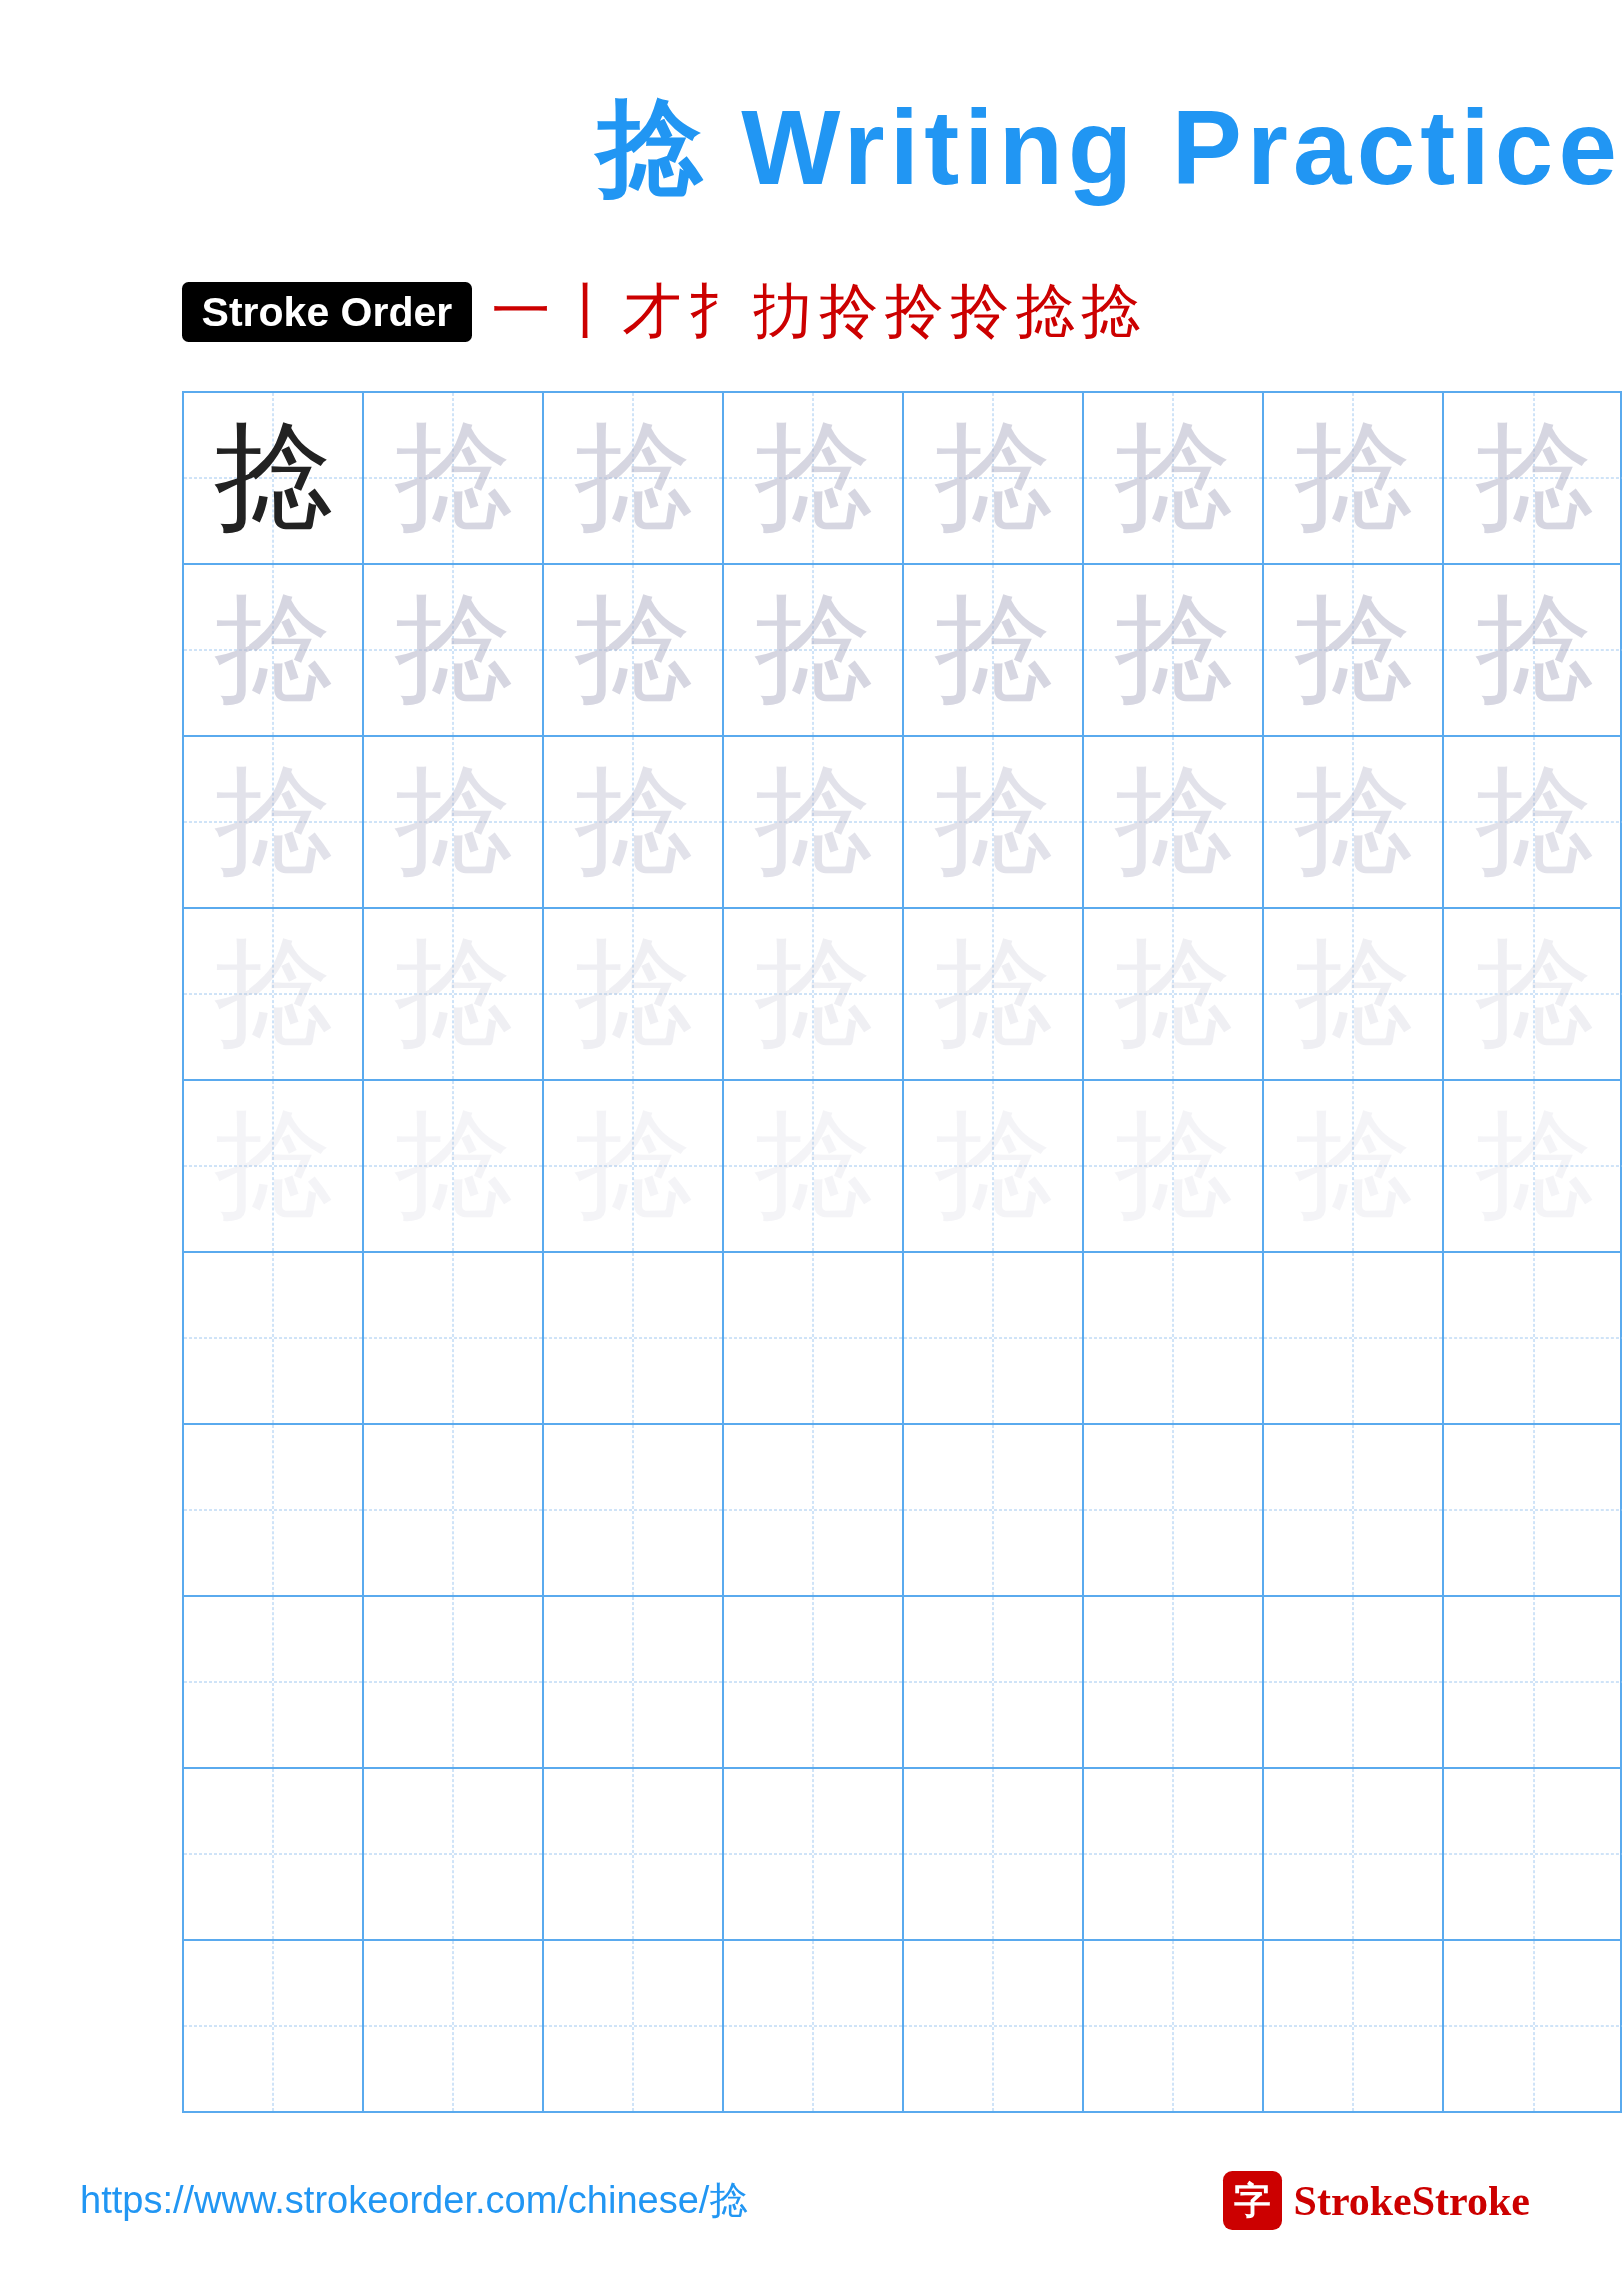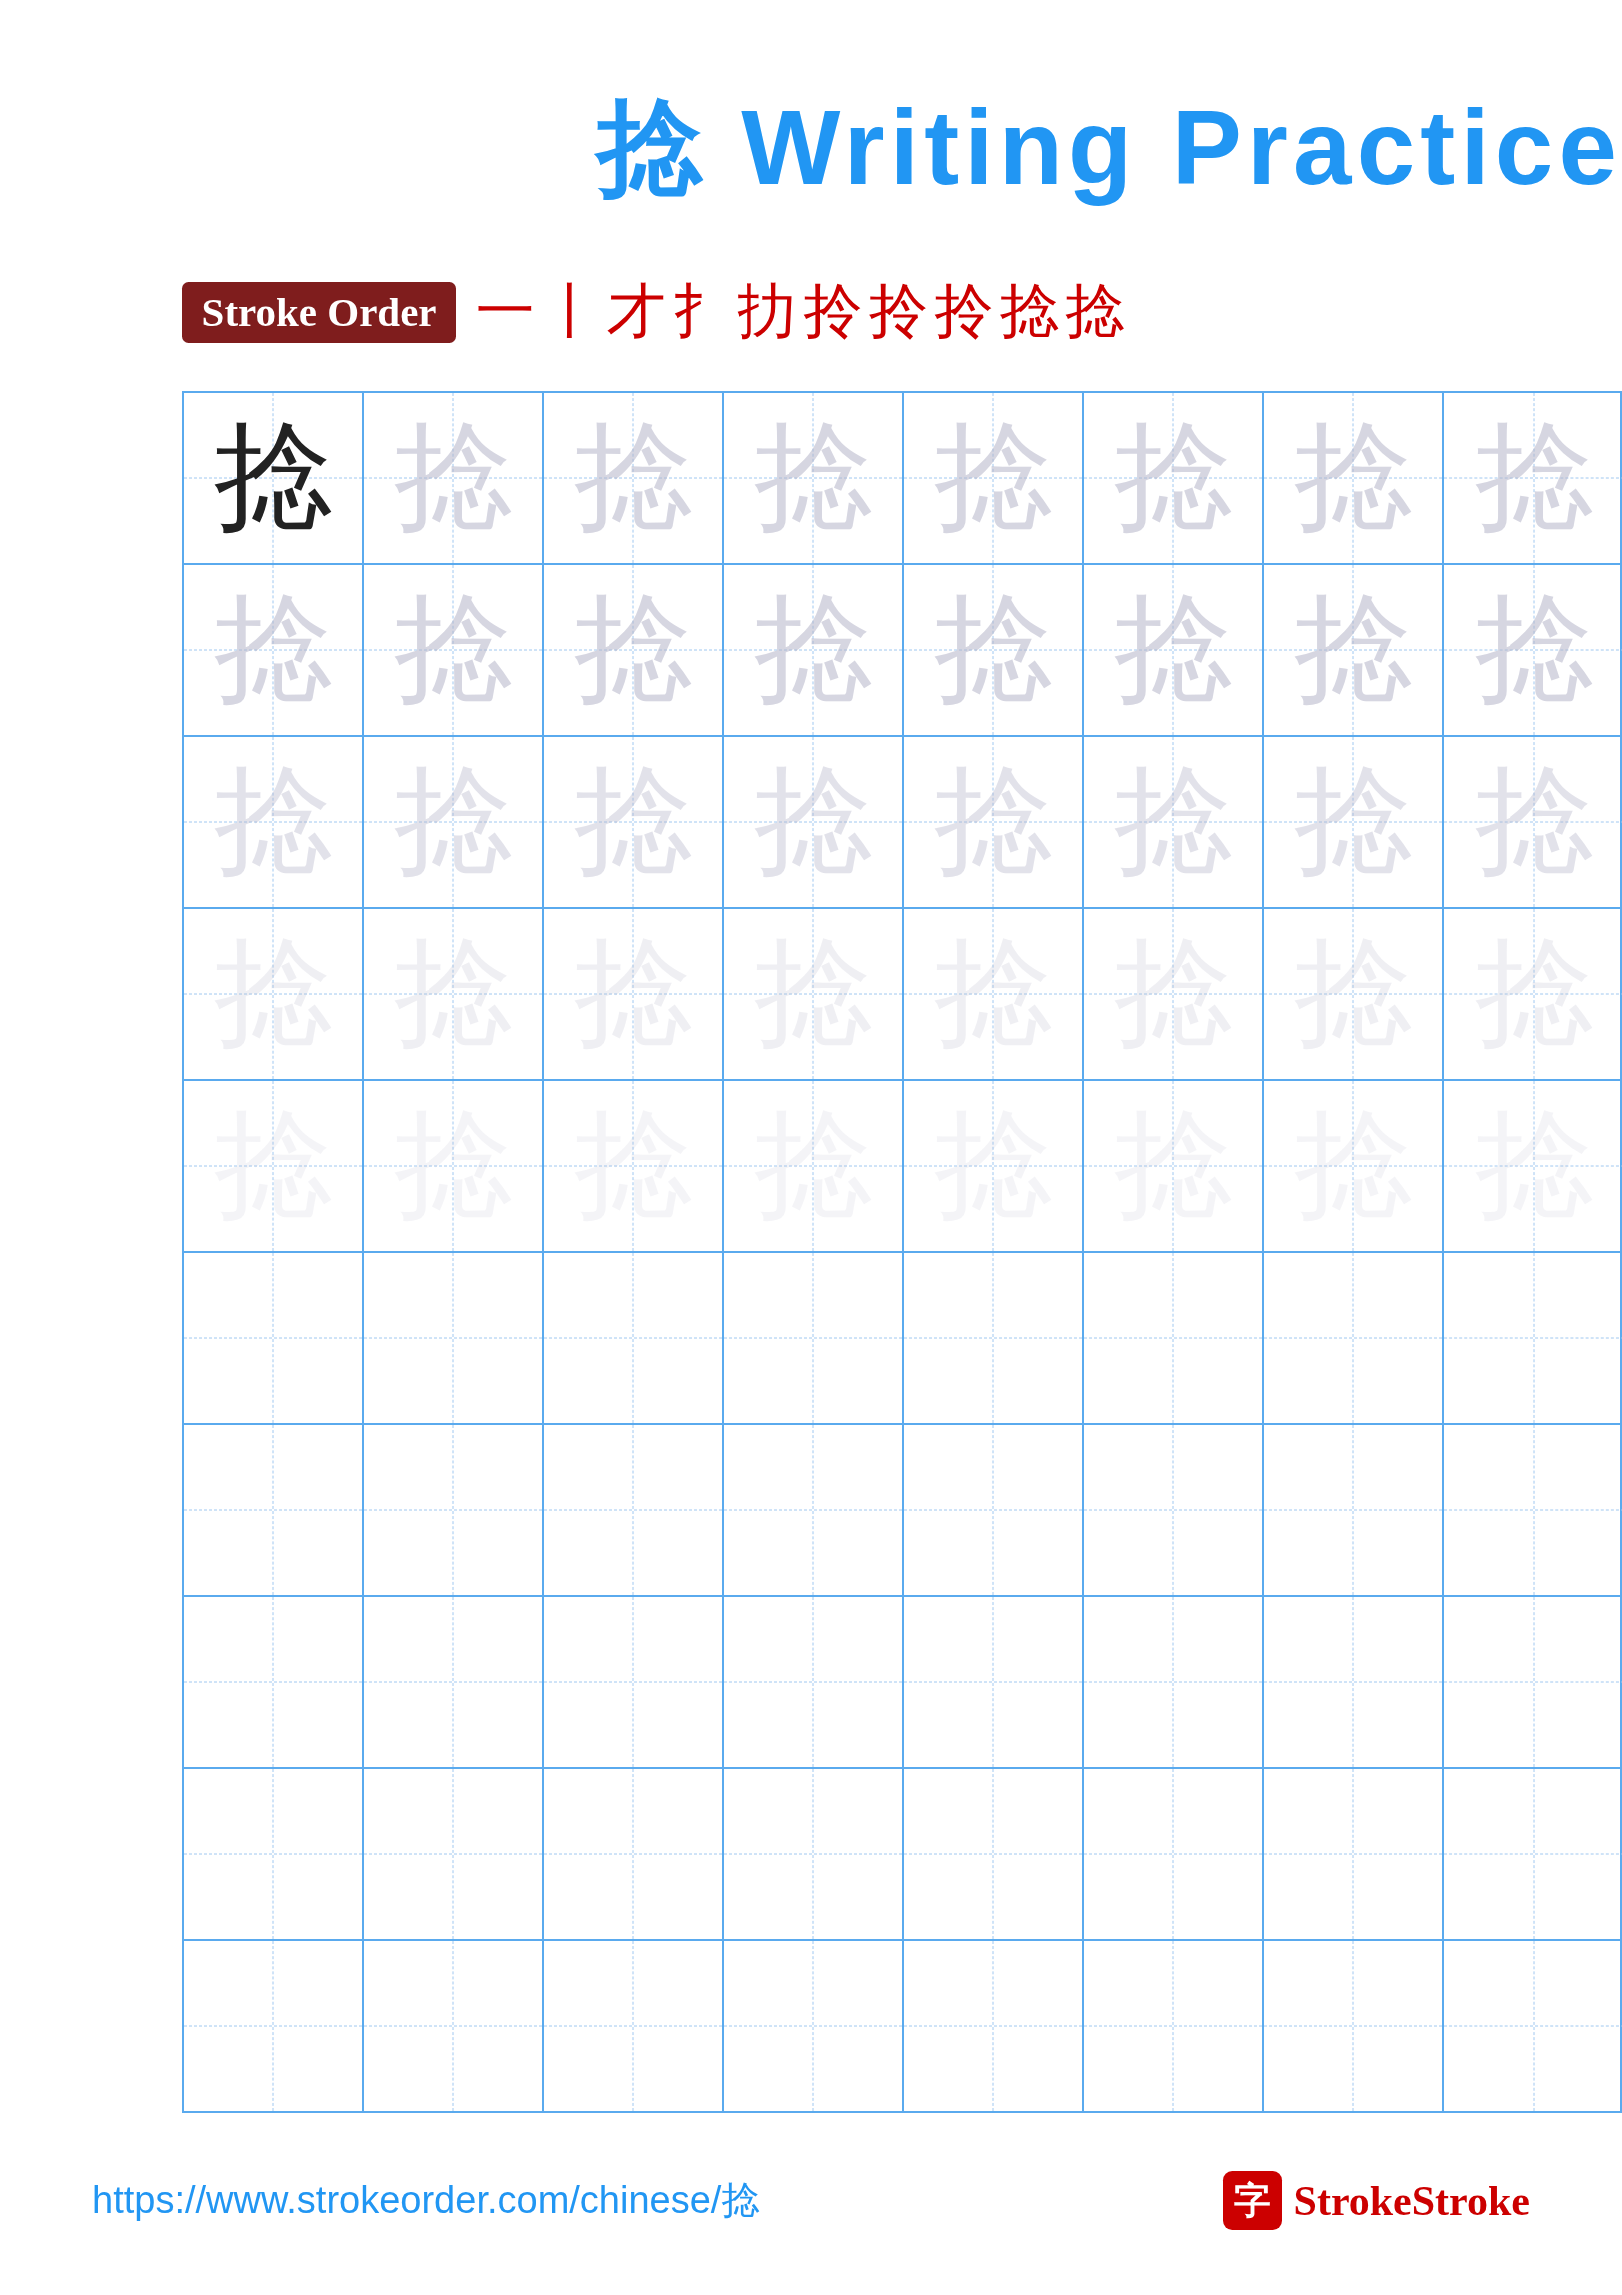--- a/index.html
+++ b/index.html
@@ -33,24 +33,24 @@
 
     .stroke-order-row {
       margin-top: 52px;
       display: flex;
       align-items: center;
       width: 1440px;
       gap: 0px;
     }
 
     .stroke-order-badge {
-      background: #7f1d1d;
+      background: #000000;
       color: #fff;
       font-size: 41px;
-      font-family: Liberation Serif, serif;
+      font-family: Liberation Sans, sans-serif;
       font-weight: bold;
       padding: 6.5px 19.6px;
       border-radius: 6.5px;
       white-space: nowrap;
       margin-right: 19.6px;
     }
 
     .stroke-sequence {
       display: flex;
       align-items: center;
@@ -153,21 +153,21 @@
     }
 
     .empty-row .grid-cell {
       
     }
 
     
     .footer {
       position: absolute;
       bottom: 65px;
-      left: 92px;
+      left: 80px;
       right: 92px;
       display: flex;
       align-items: center;
       justify-content: space-between;
     }
 
     .footer-url {
       font-size: 38px;
       color: #2196F3;
       font-family: Arial, sans-serif;

